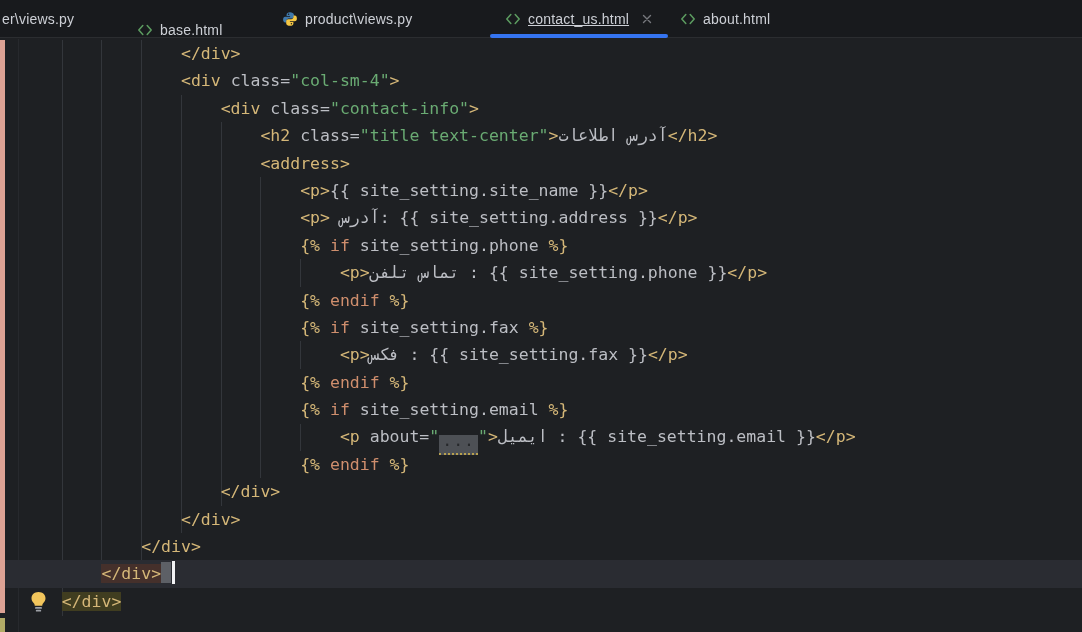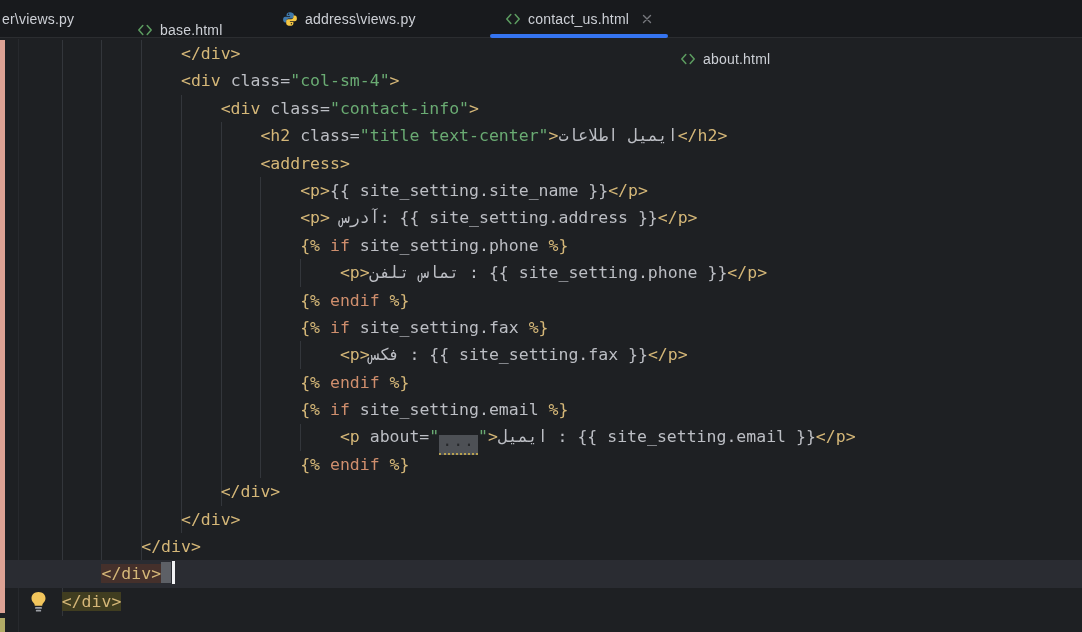--- a/index.html
+++ b/index.html
@@ -62,38 +62,38 @@
         </span>
         <span class="tlabel">base.html</span>
       </div>
       <div class="tab" style="left: 265px; width: 205px; padding-left: 17px;">
         <span class="ticon">
           <svg width="16" height="16" viewBox="0 0 16 16">
             <path d="M7.9 1.2c-2 0-3.3.9-3.3 2.4v1.5h3.5v.6H3.3c-1.5 0-2.2 1.1-2.2 2.8 0 1.7.7 2.9 2.2 2.9h1.2V9.6c0-1.2 1-2.2 2.3-2.2h3.2c1.1 0 1.9-.9 1.9-1.9V3.6c0-1.5-1.9-2.4-4-2.4zM6.6 2.5a.7.7 0 1 1 0 1.4.7.7 0 0 1 0-1.4z" fill="var(--pyBlue)"></path>
             <path d="M8.1 14.8c2 0 3.3-.9 3.3-2.4v-1.5H7.9v-.6h4.8c1.5 0 2.2-1.1 2.2-2.8 0-1.7-.7-2.9-2.2-2.9h-1.2v1.4c0 1.2-1 2.2-2.3 2.2H6.1c-1.1 0-1.9.9-1.9 1.9v2.3c0 1.5 1.9 2.4 3.9 2.4zm1.3-1.3a.7.7 0 1 1 0-1.4.7.7 0 0 1 0 1.4z" fill="var(--pyYellow)"></path>
           </svg>
         </span>
-        <span class="tlabel">address\views.py</span>
+        <span class="tlabel">product\views.py</span>
       </div>
-      <div class="tab active" style="left: 490px; width: 178px; padding-left: 15px;">
+      <div class="tab active" style="left: 490px; width: 178px; padding-left: 15px; text-decoration: underline;">
         <span class="ticon">
           <svg width="16" height="16" viewBox="0 0 16 16" fill="none">
             <polyline points="5.8,3.5 1.8,8 5.8,12.5" stroke="var(--htmlIcon)" stroke-width="1.5" stroke-linecap="round" stroke-linejoin="round"></polyline>
             <polyline points="10.2,3.5 14.2,8 10.2,12.5" stroke="var(--htmlIcon)" stroke-width="1.5" stroke-linecap="round" stroke-linejoin="round"></polyline>
           </svg>
         </span>
         <span class="tlabel">contact_us.html</span>
         <span class="tclose">
           <svg width="14" height="14" viewBox="0 0 14 14">
             <path d="M3.5 3.5 L10.5 10.5 M10.5 3.5 L3.5 10.5" stroke="var(--closeIcon)" stroke-width="1.4" stroke-linecap="round"></path>
           </svg>
         </span>
         <div class="underline"></div>
       </div>
-      <div class="tab" style="left: 664px; width: 120px; padding-left: 16px; margin-top: 40px;">
+      <div class="tab" style="left: 664px; width: 120px; padding-left: 16px;">
         <span class="ticon">
           <svg width="16" height="16" viewBox="0 0 16 16" fill="none">
             <polyline points="5.8,3.5 1.8,8 5.8,12.5" stroke="var(--htmlIcon)" stroke-width="1.5" stroke-linecap="round" stroke-linejoin="round"></polyline>
             <polyline points="10.2,3.5 14.2,8 10.2,12.5" stroke="var(--htmlIcon)" stroke-width="1.5" stroke-linecap="round" stroke-linejoin="round"></polyline>
           </svg>
         </span>
         <span class="tlabel">about.html</span>
       </div>
     </div>
   <div id="editor">
@@ -106,21 +106,21 @@
         <div class="guide" style="left: 220.6px; top: 83.2px; height: 383.6px;"></div>
         <div class="guide" style="left: 260.3px; top: 138px; height: 301.4px;"></div>
         <div class="guide" style="left: 300px; top: 220.2px; height: 27.4px;"></div>
         <div class="guide" style="left: 300px; top: 302.4px; height: 27.4px;"></div>
         <div class="guide" style="left: 300px; top: 384.6px; height: 27.4px;"></div>
       </div>
     <div id="code">
         <div class="line"><span>                </span><span class="sg-t">&lt;/div&gt;</span></div>
         <div class="line"><span>                </span><span class="sg-t">&lt;div</span><span class="sg-p"> class=</span><span class="sg-s">"col-sm-4"</span><span class="sg-t">&gt;</span></div>
         <div class="line"><span>                    </span><span class="sg-t">&lt;div</span><span class="sg-p"> class=</span><span class="sg-s">"contact-info"</span><span class="sg-t">&gt;</span></div>
-        <div class="line"><span>                        </span><span class="sg-t">&lt;h2</span><span class="sg-p"> class=</span><span class="sg-s">"title text-center"</span><span class="sg-t">&gt;</span><span class="sg-p">ایمیل اطلاعات</span><span class="sg-t">&lt;/h2&gt;</span></div>
+        <div class="line"><span>                        </span><span class="sg-t">&lt;h2</span><span class="sg-p"> class=</span><span class="sg-s">"title text-center"</span><span class="sg-t">&gt;</span><span class="sg-p">آدرس اطلاعات</span><span class="sg-t">&lt;/h2&gt;</span></div>
         <div class="line"><span>                        </span><span class="sg-t">&lt;address&gt;</span></div>
         <div class="line"><span>                            </span><span class="sg-t">&lt;p&gt;</span><span class="sg-p">{{ site_setting.site_name }}</span><span class="sg-t">&lt;/p&gt;</span></div>
         <div class="line"><span>                            </span><span class="sg-t">&lt;p&gt;</span><span class="sg-p"> آدرس: {{ site_setting.address }}</span><span class="sg-t">&lt;/p&gt;</span></div>
         <div class="line"><span>                            </span><span class="sg-d">{% </span><span class="sg-k">if</span><span class="sg-p"> site_setting.phone </span><span class="sg-d">%}</span></div>
         <div class="line"><span>                                </span><span class="sg-t">&lt;p&gt;</span><span class="sg-p">تماس تلفن : {{ site_setting.phone }}</span><span class="sg-t">&lt;/p&gt;</span></div>
         <div class="line"><span>                            </span><span class="sg-d">{% </span><span class="sg-k">endif</span><span class="sg-d"> %}</span></div>
         <div class="line"><span>                            </span><span class="sg-d">{% </span><span class="sg-k">if</span><span class="sg-p"> site_setting.fax </span><span class="sg-d">%}</span></div>
         <div class="line"><span>                                </span><span class="sg-t">&lt;p&gt;</span><span class="sg-p">فکس : {{ site_setting.fax }}</span><span class="sg-t">&lt;/p&gt;</span></div>
         <div class="line"><span>                            </span><span class="sg-d">{% </span><span class="sg-k">endif</span><span class="sg-d"> %}</span></div>
         <div class="line"><span>                            </span><span class="sg-d">{% </span><span class="sg-k">if</span><span class="sg-p"> site_setting.email </span><span class="sg-d">%}</span></div>

